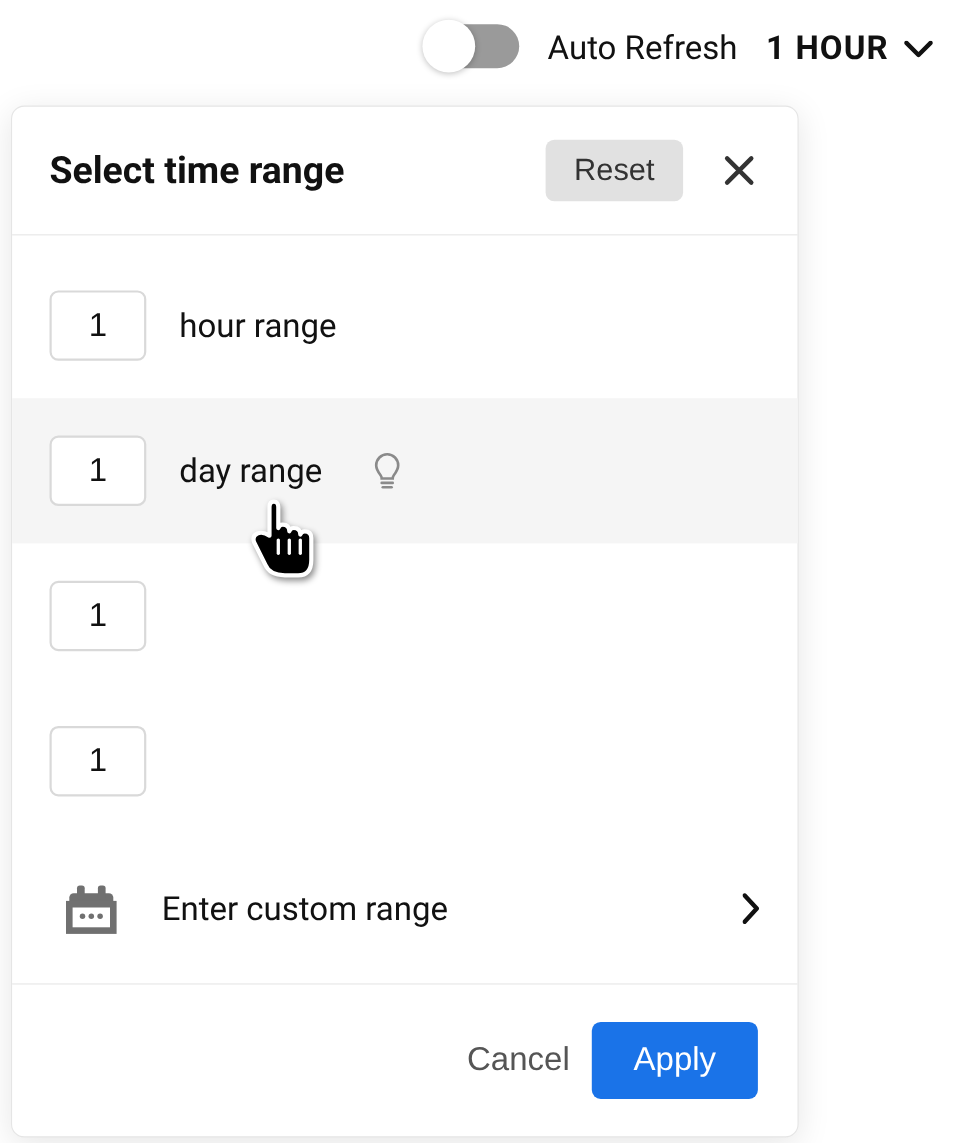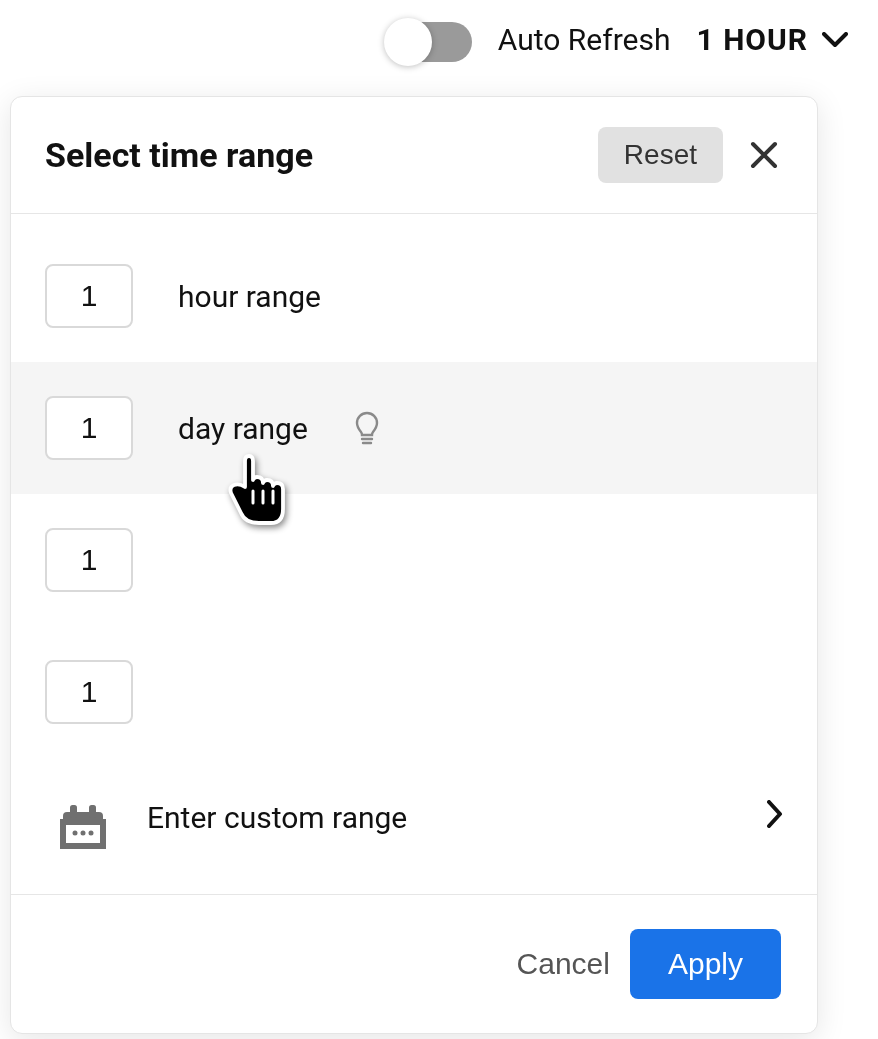--- a/index.html
+++ b/index.html
@@ -8,21 +8,21 @@
       background: #fff;
       width: 878px;
       height: 1039px;
       overflow: hidden;
       position: relative;
     }
 
     
     .topbar {
       display: flex;
-      align-items: flex-start;
+      align-items: flex-end;
       justify-content: flex-end;
       gap: 26px;
       padding: 22px 30px 4px 30px;
       width: 100%;
     }
     .toggle {
       position: relative;
       width: 84px;
       height: 40px;
       border-radius: 999px;
@@ -53,21 +53,21 @@
       color: #111;
       letter-spacing: 1px;
     }
 
     
     .panel {
       position: absolute;
       top: 96px;
       left: 10px;
       right: 0;
-      width: 808px;
+      width: 716px;
       background: #fff;
       border: 1px solid #e5e5e5;
       border-radius: 12px;
       box-shadow: 0 6px 30px rgba(0,0,0,0.10);
     }
 
     .panel-header {
       display: flex;
       align-items: center;
       padding: 30px 32px 30px 34px;
@@ -81,21 +81,21 @@
     }
     .reset-btn {
       background: #e1e1e1;
       border: none;
       border-radius: 8px;
       padding: 12px 26px;
       font-size: 28px;
       font-weight: 500;
       color: #333;
       cursor: pointer;
-      margin-right: 20px;
+      margin-right: 30px;
     }
     .close-btn {
       background: none;
       border: none;
       cursor: pointer;
       padding: 6px;
     }
 
     .rows {
       padding: 16px 0 0 0;
@@ -119,35 +119,34 @@
       background: #fff;
       text-align: center;
       font-size: 30px;
       color: #111;
       outline: none;
     }
     .row-label {
       font-size: 30px;
       color: #111;
       font-weight: 400;
-      margin-left: 15px;
     }
     .hint {
       font-size: 26px;
       color: #8a8a8a;
       margin-left: auto;
     }
     .bulb {
       margin-left: 14px;
       margin-right: -4px;
     }
 
     .custom-row {
       display: flex;
-      align-items: flex-start;
+      align-items: center;
       gap: 38px;
       padding: 42px 34px 42px 46px;
       cursor: pointer;
     }
     .custom-label {
       font-size: 30px;
       color: #111;
       flex: 1;
     }
 

